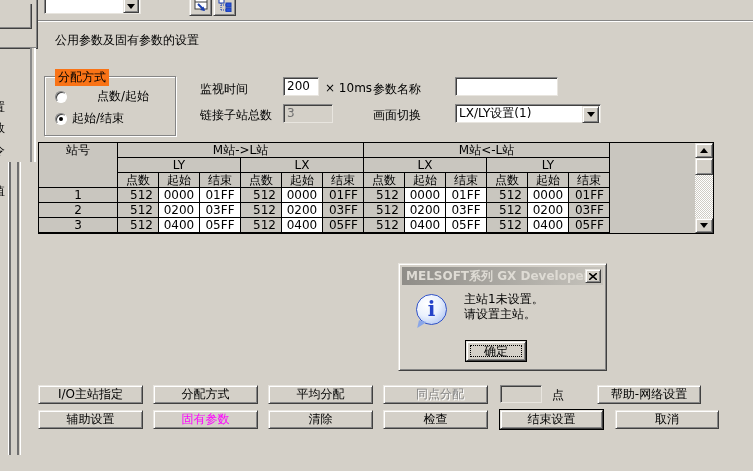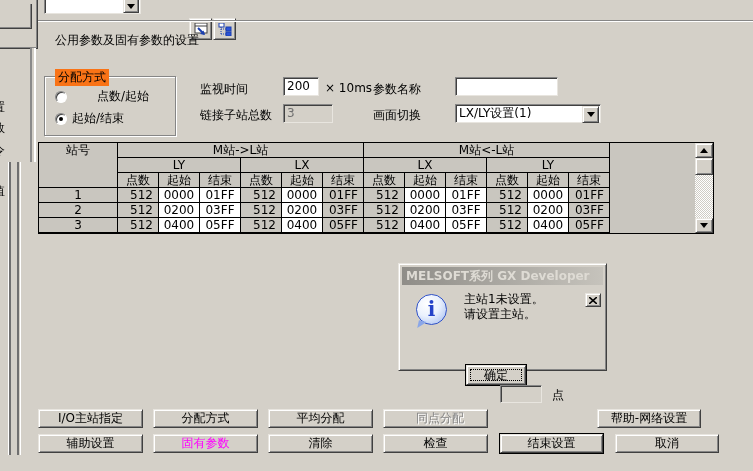--- a/index.html
+++ b/index.html
@@ -13,21 +13,20 @@
   .bevel-out{
     background:#d4d0c8;
     border:1px solid;border-color:#e8e5df #404040 #404040 #e8e5df;
     box-shadow:inset 1px 1px 0 #fff, inset -1px -1px 0 #868686;
   }
   .btn{
     text-align:center;line-height:16px;box-sizing:border-box;
     background:#d4d0c8;
     border:1px solid;border-color:#e8e5df #404040 #404040 #e8e5df;
     box-shadow:inset 1px 1px 0 #fff, inset -1px -1px 0 #868686;
-    margin-top:24px;
   }
   .btn.default{box-shadow:inset 1px 1px 0 #fff, inset -1px -1px 0 #868686, 0 0 0 1px #000;}
   .btn.disabled{color:#868686;text-shadow:1px 1px 0 #fff;}
   .inset-box{
     box-sizing:border-box;background:#fff;
     border:1px solid;border-color:#868686 #e8e5df #e8e5df #868686;
     box-shadow:inset 1px 1px 0 #404040;
     line-height:15px;padding:1px 3px;
   }
   .inset-box.gray{background:#d4d0c8;color:#6f6f6f;}

